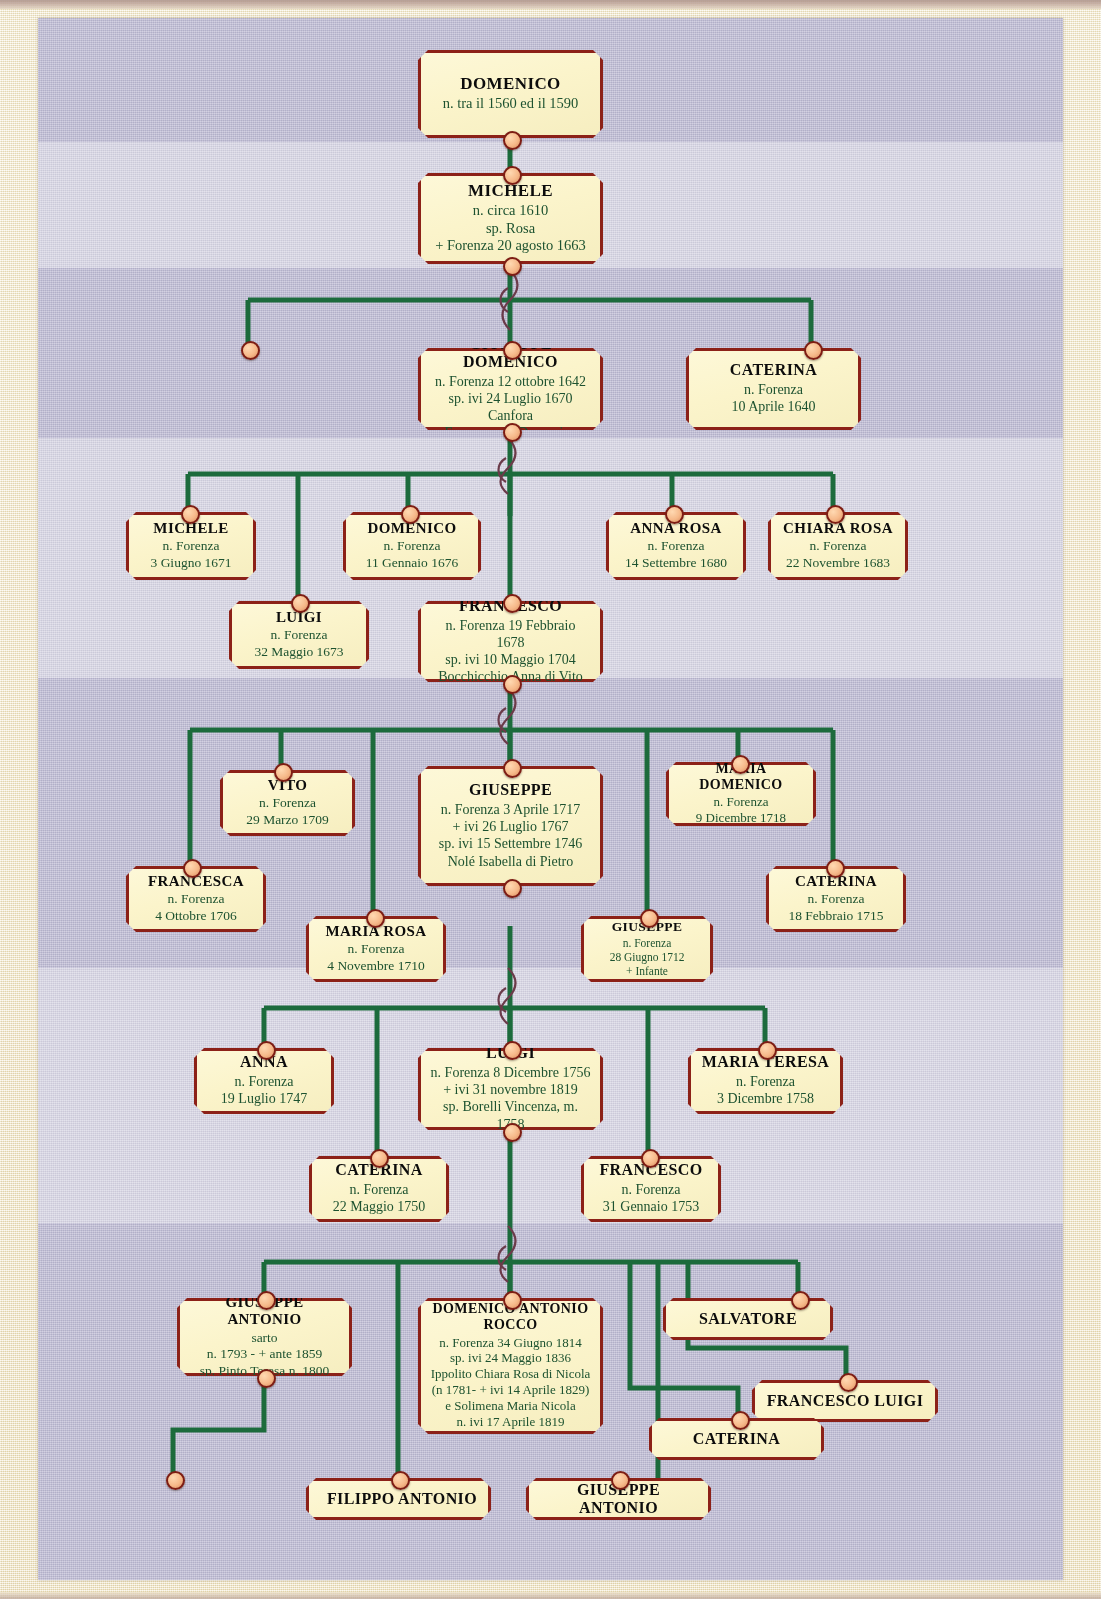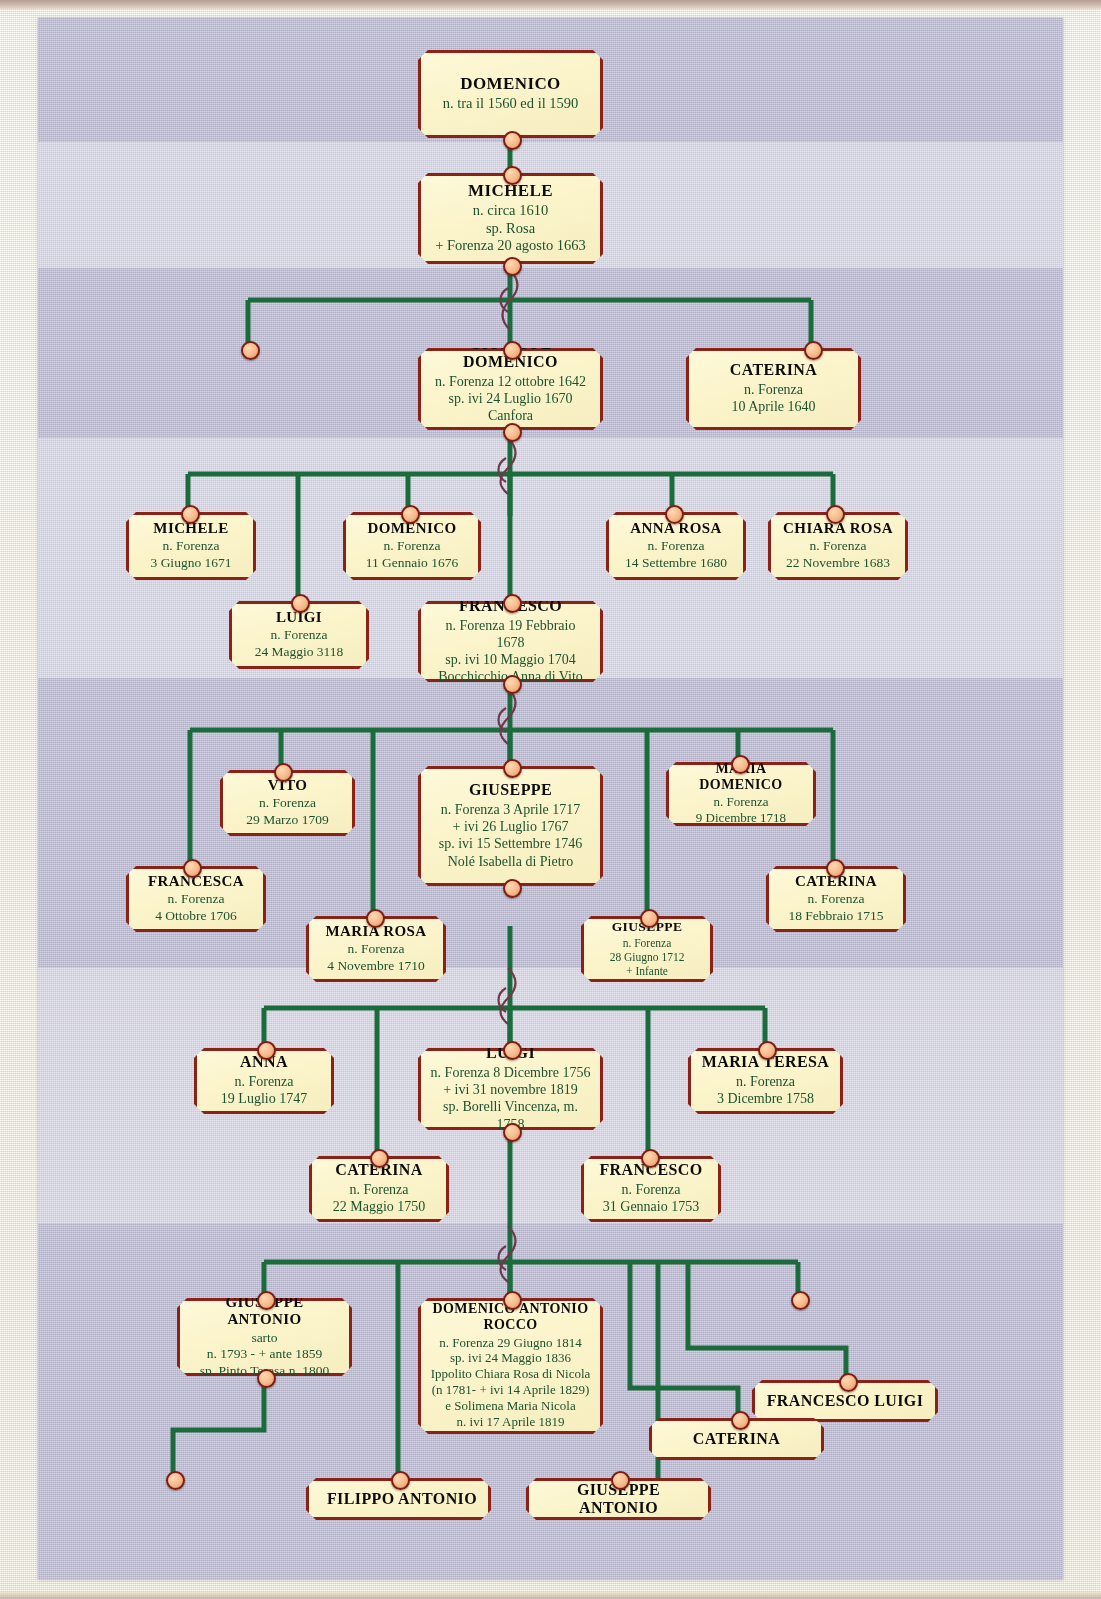--- a/index.html
+++ b/index.html
@@ -227,21 +227,21 @@
     <div class="node s15" style="left:730px;top:494px;width:140px;height:68px;">
       <div class="nm">CHIARA ROSA</div>
       <div class="ln">n. Forenza</div>
       <div class="ln">22 Novembre 1683</div>
     </div>
     <div class="knob" style="left:788px;top:487px;"></div>
 
     <div class="node s15" style="left:191px;top:583px;width:140px;height:68px;">
       <div class="nm">LUIGI</div>
       <div class="ln">n. Forenza</div>
-      <div class="ln">24 Maggio 3118</div>
+      <div class="ln">32 Maggio 1673</div>
     </div>
     <div class="knob" style="left:253px;top:576px;"></div>
 
     <div class="node s16" style="left:380px;top:583px;width:185px;height:81px;">
       <div class="nm">FRANCESCO</div>
       <div class="ln">n. Forenza 19 Febbraio 1678</div>
       <div class="ln">sp. ivi 10 Maggio 1704</div>
       <div class="ln">Bocchicchio Anna di Vito</div>
     </div>
     <div class="knob" style="left:465px;top:576px;"></div>
@@ -341,29 +341,32 @@
       <div class="nm">GIUSEPPE ANTONIO</div>
       <div class="ln">sarto</div>
       <div class="ln">n. 1793 - + ante 1859</div>
       <div class="ln">sp. Pinto Teresa n. 1800</div>
     </div>
     <div class="knob" style="left:219px;top:1273px;"></div>
     <div class="knob" style="left:219px;top:1351px;"></div>
 
     <div class="node s14" style="left:380px;top:1280px;width:185px;height:136px;">
       <div class="nm">DOMENICO ANTONIO ROCCO</div>
-      <div class="ln">n. Forenza 29 Giugno 1814</div>
+      <div class="ln">n. Forenza 34 Giugno 1814</div>
       <div class="ln">sp. ivi 24 Maggio 1836</div>
       <div class="ln">Ippolito Chiara Rosa di Nicola</div>
       <div class="ln">(n 1781- + ivi 14 Aprile 1829)</div>
       <div class="ln">e Solimena Maria Nicola</div>
       <div class="ln">n. ivi 17 Aprile 1819</div>
     </div>
     <div class="knob" style="left:465px;top:1273px;"></div>
 
+    <div class="node s16 onlyname" style="left:625px;top:1280px;width:170px;height:42px;">
+      <div class="nm">SALVATORE</div>
+    </div>
     <div class="knob" style="left:753px;top:1273px;"></div>
 
     <div class="node s16 onlyname" style="left:714px;top:1362px;width:186px;height:42px;">
       <div class="nm">FRANCESCO LUIGI</div>
     </div>
     <div class="knob" style="left:801px;top:1355px;"></div>
 
     <div class="node s16 onlyname" style="left:611px;top:1400px;width:175px;height:42px;">
       <div class="nm">CATERINA</div>
     </div>

